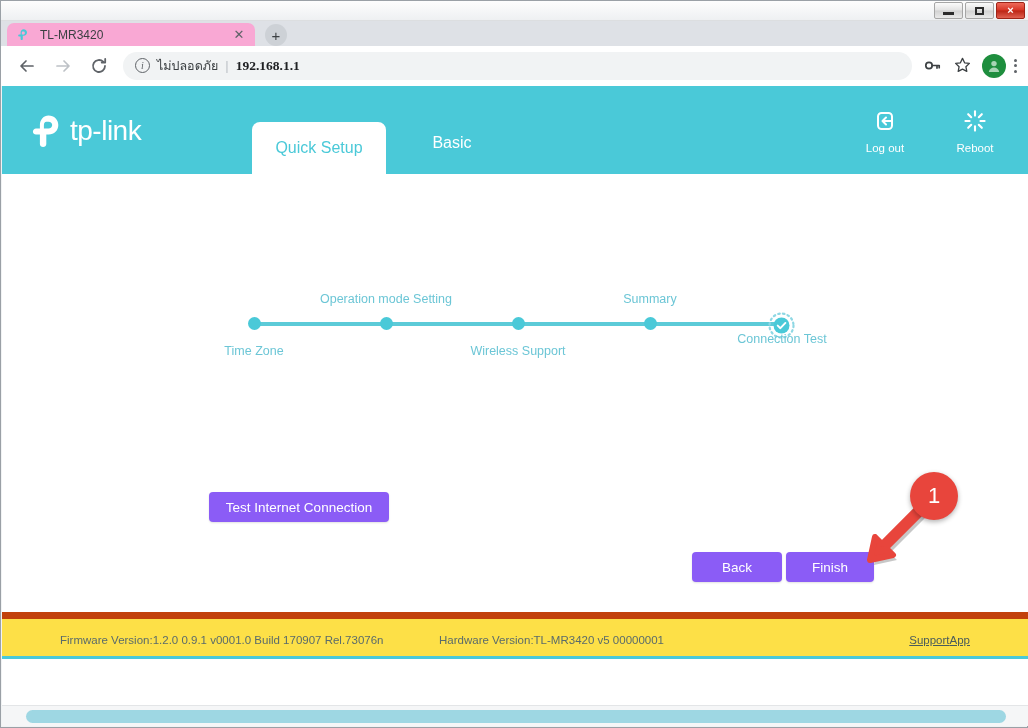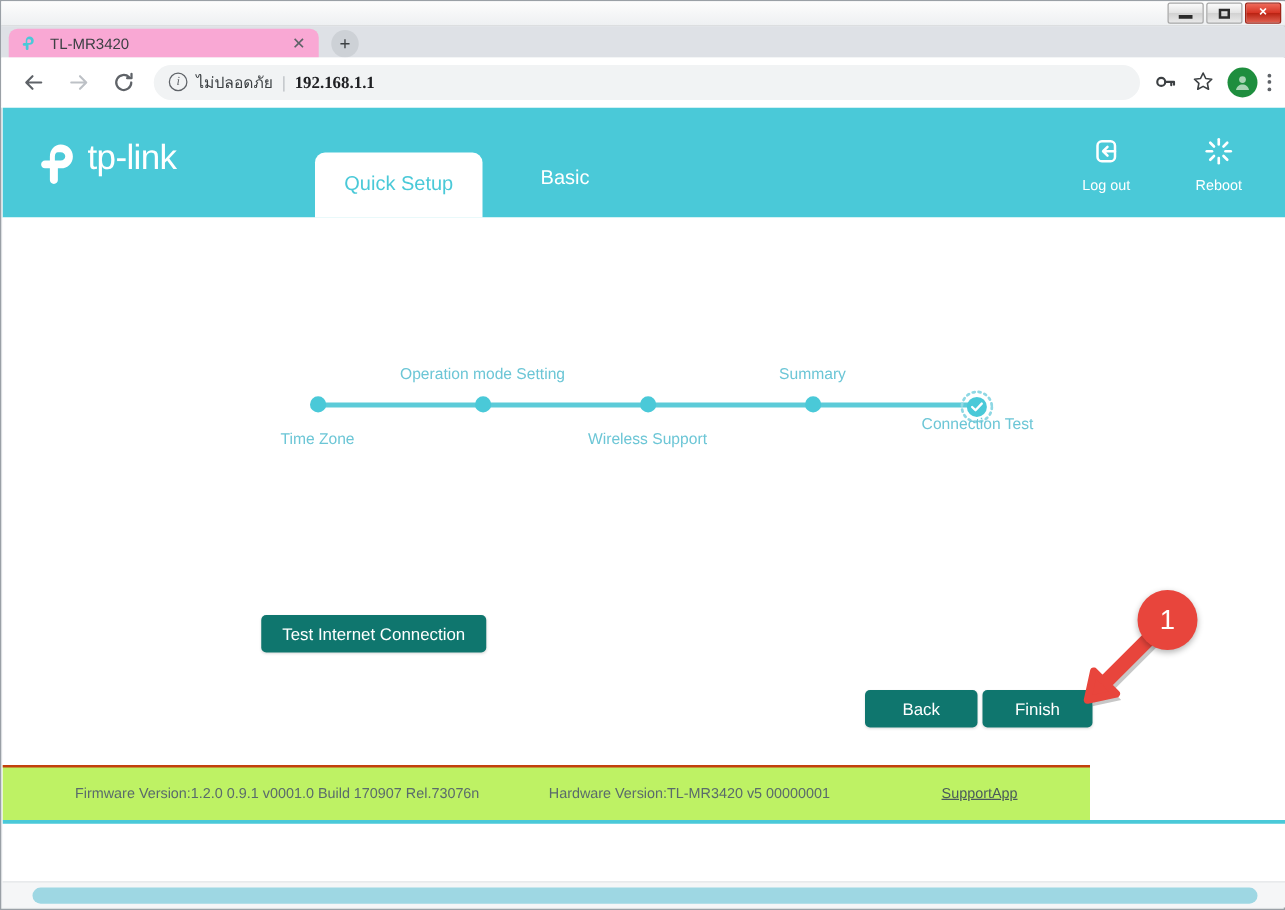--- a/index.html
+++ b/index.html
@@ -123,21 +123,21 @@
   }
 
   
   .tp-header {
     position: relative;
     width: 1026px; height: 88px;
     background: #4ac9d8;
   }
   .tp-logo {
     position: absolute; left: 22px; top: 24px;
-    display: flex; 
+    display: flex; align-items: center;
   }
   .tp-logo-mark { width: 42px; height: 42px; position: relative; }
   .tp-logo-text {
     font-size: 28px; color: #ffffff; margin-left: 4px;
     letter-spacing: -0.5px;
   }
   .nav-tabs {
     position: absolute; left: 250px; top: 0;
     display: flex; align-items: flex-end; height: 88px;
   }
@@ -183,21 +183,21 @@
     white-space: nowrap; transform: translateX(-50%);
   }
   .step-final {
     position: absolute; top: 138px; left: 766px;
     width: 27px; height: 27px;
   }
 
   
   .btn {
     display: inline-flex; align-items: center; justify-content: center;
-    background: #0f766e; color: #ffffff;
+    background: #8b5cf6; color: #ffffff;
     border: none; border-radius: 4px;
     font-size: 13.5px;
     font-family: "Liberation Sans", sans-serif;
     box-shadow: 0 1px 2px rgba(0,0,0,0.12);
   }
   #test-conn-btn {
     position: absolute; left: 207px; top: 318px;
     width: 180px; height: 30px;
   }
   #back-btn { position: absolute; left: 690px; top: 378px; width: 90px; height: 30px; }
@@ -210,23 +210,23 @@
     background: #e8453c;
     display: flex; align-items: center; justify-content: center;
     color: #ffffff; font-size: 22px;
     box-shadow: 0 2px 5px rgba(0,0,0,0.3);
   }
   .anno-arrow { position: absolute; left: 830px; top: 330px; width: 110px; height: 80px; }
 
   
   .tp-footer {
     position: absolute; left: 0; bottom: 3px;
-    width: 870px; height: 44px;
-    background: #bef264;
-    border-top: 2px solid #c2410c;
+    width: 1026px; height: 44px;
+    background: #fde047;
+    border-top: 7px solid #c2410c;
   }
   .fw-ver { position: absolute; left: 58px; top: 15px; font-size: 11.5px; color: #5a6b6b; }
   .hw-ver { position: absolute; left: 437px; top: 15px; font-size: 11.5px; color: #5a6b6b; }
   .foot-links { position: absolute; right: 58px; top: 15px; display: flex; }
   .foot-link { font-size: 11.5px; color: #4a5b5b; text-decoration: underline; }
 
   
   .page-bottom-accent {
     position: absolute; left: 0; bottom: 0; width: 1026px; height: 3px;
     background: #4ac9d8;

